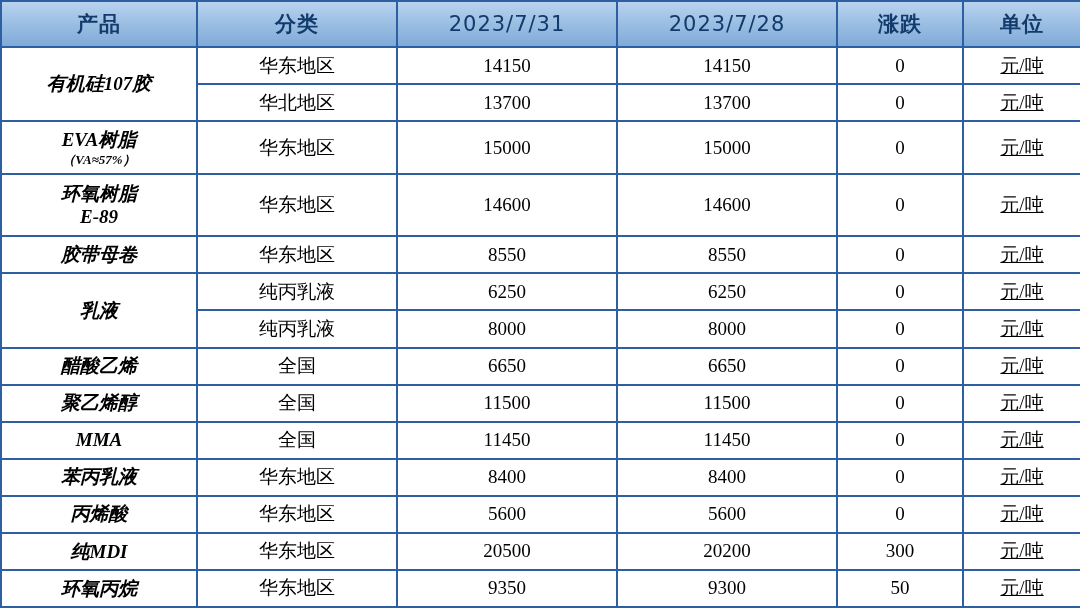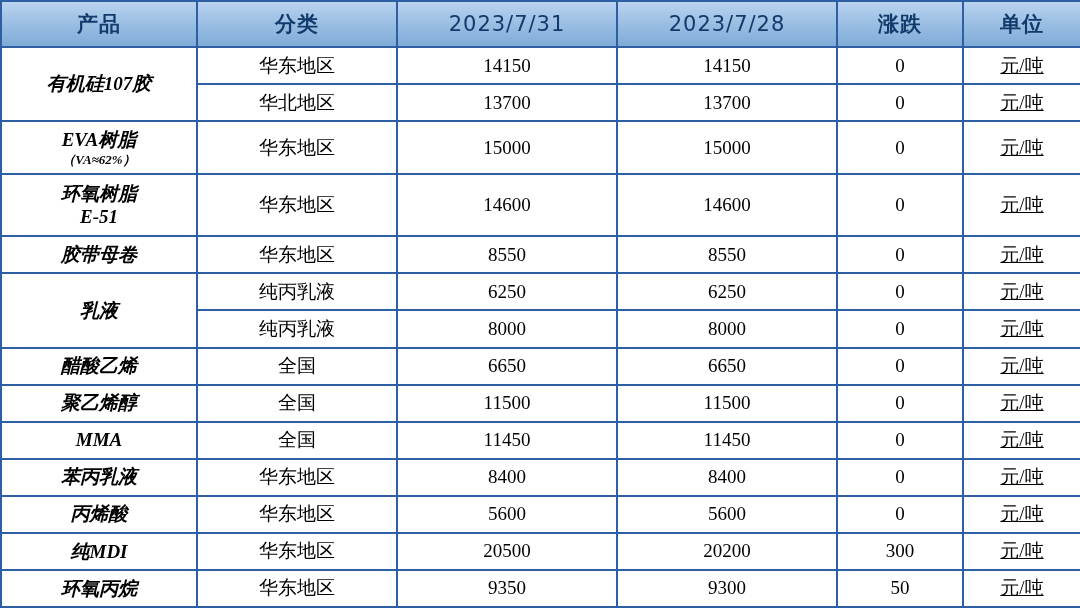--- a/index.html
+++ b/index.html
@@ -114,29 +114,29 @@
         <td class="unit">元/吨</td>
       </tr>
       <tr>
         <td class="category">华北地区</td>
         <td class="value">13700</td>
         <td class="value">13700</td>
         <td class="change">0</td>
         <td class="unit">元/吨</td>
       </tr>
       <tr>
-        <td class="product"><span>EVA树脂</span><span class="sub">（VA≈62%）</span></td>
+        <td class="product"><span>EVA树脂</span><span class="sub">（VA≈57%）</span></td>
         <td class="category">华东地区</td>
         <td class="value">15000</td>
         <td class="value">15000</td>
         <td class="change">0</td>
         <td class="unit">元/吨</td>
       </tr>
       <tr>
-        <td class="product"><span>环氧树脂</span><span class="line2">E-51</span></td>
+        <td class="product"><span>环氧树脂</span><span class="line2">E-89</span></td>
         <td class="category">华东地区</td>
         <td class="value">14600</td>
         <td class="value">14600</td>
         <td class="change">0</td>
         <td class="unit">元/吨</td>
       </tr>
       <tr>
         <td class="product"><span>胶带母卷</span></td>
         <td class="category">华东地区</td>
         <td class="value">8550</td>

